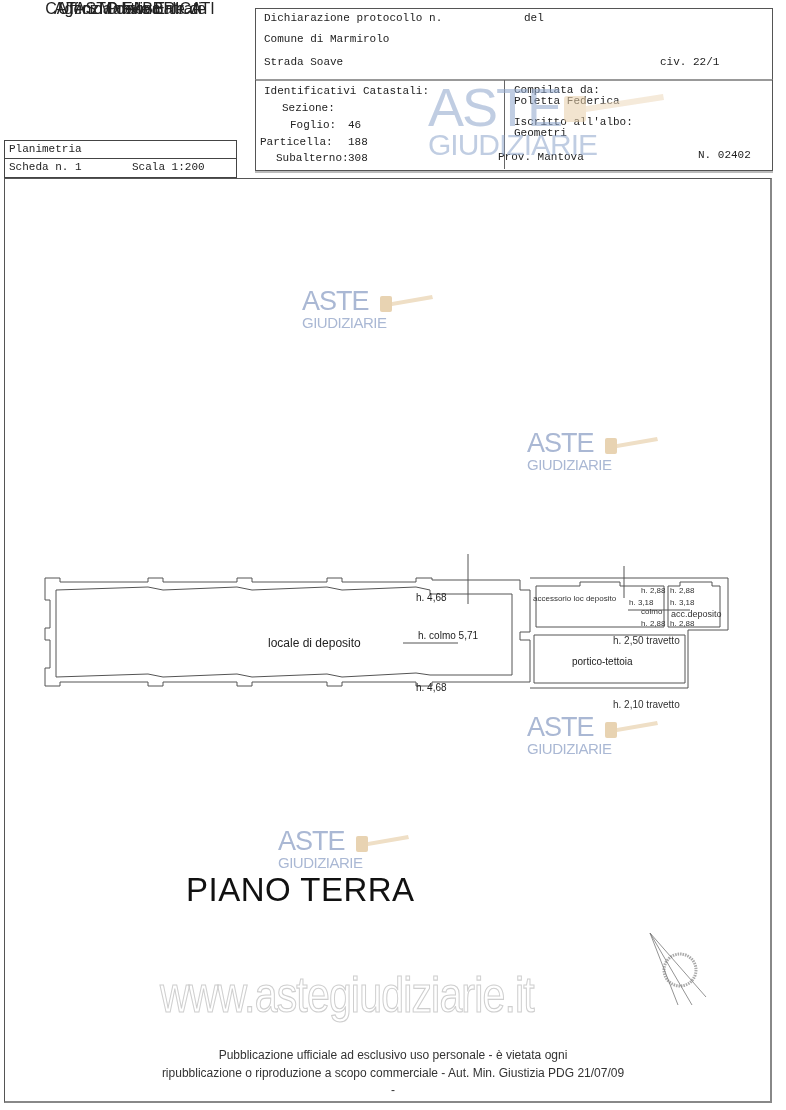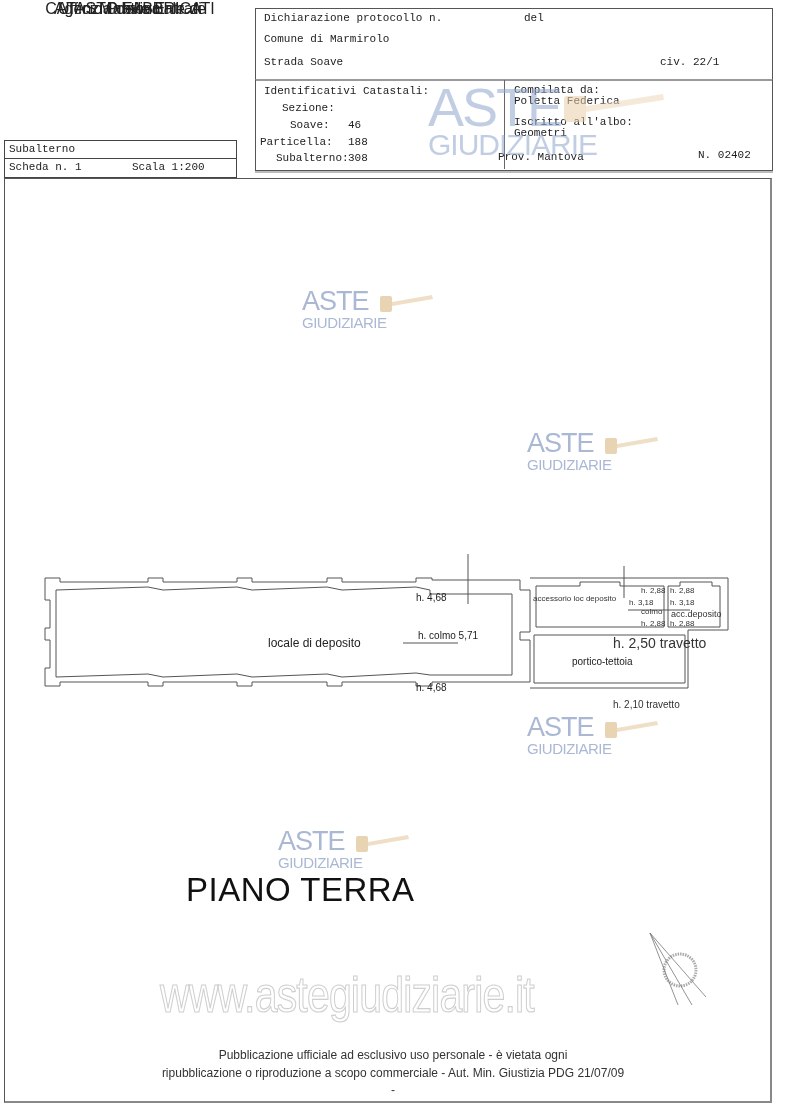--- a/index.html
+++ b/index.html
@@ -57,40 +57,40 @@
 </head>
 <body>
 
 <div class="agency l1 abs">Agenzia delle Entrate</div>
 <div class="agency l2 abs">CATASTO FABBRICATI</div>
 <div class="agency l3 abs">Ufficio Provinciale di</div>
 <div class="agency l4 abs">Mantova</div>
 
 <div class="plan-box mono">
   <div class="row1">
-      <span>Subalterno</span>
+      <span>Planimetria</span>
     </div>
   <div class="row2">
     <span style="left:4px;">Scheda n. 1</span>
     <span style="left:127px;">Scala 1:200</span>
   </div>
 </div>
 
 <div class="decl-box mono">
   <span class="abs" style="left:8px; top:3px;">Dichiarazione protocollo n.</span>
   <span class="abs" style="left:268px; top:3px;">del</span>
   <span class="abs" style="left:8px; top:24px;">Comune di Marmirolo</span>
   <span class="abs" style="left:8px; top:47px;">Strada Soave</span>
   <span class="abs" style="left:404px; top:47px;">civ. 22/1</span>
 </div>
 
 <div class="ident-box mono">
   <span class="abs" style="left:8px; top:5px;">Identificativi Catastali:</span>
   <span class="abs" style="left:26px; top:22px;">Sezione:</span>
-  <span class="abs" style="left:34px; top:39px;">Soave:</span>
+  <span class="abs" style="left:34px; top:39px;">Foglio:</span>
   <span class="abs" style="left:92px; top:39px;">46</span>
   <span class="abs" style="left:4px; top:56px;">Particella:</span>
   <span class="abs" style="left:92px; top:56px;">188</span>
   <span class="abs" style="left:20px; top:72px;">Subalterno:</span>
   <span class="abs" style="left:92px; top:72px;">308</span>
 
   <span class="abs" style="left:258px; top:4px;">Compilata da:</span>
   <span class="abs" style="left:258px; top:15px;">Poletta Federica</span>
   <span class="abs" style="left:258px; top:36px;">Iscritto all'albo:</span>
   <span class="abs" style="left:258px; top:47px;">Geometri</span>
@@ -175,21 +175,21 @@
 <div class="small-label" style="left:629px; top:598px;">h. 3,18</div>
 <div class="small-label" style="left:631px; top:607px;padding-left:10px;">colmo</div>
 <div class="small-label" style="left:641px; top:619px;">h. 2,88</div>
 
 <div class="small-label" style="left:670px; top:586px;">h. 2,88</div>
 <div class="small-label" style="left:670px; top:598px;">h. 3,18</div>
 <div class="small-label" style="left:671px; top:609px; font-size:9px;">acc.deposito</div>
 <div class="small-label" style="left:670px; top:619px;">h. 2,88</div>
 
 <div class="room-label" style="left:572px; top:656px; font-size:10px;">portico-tettoia</div>
-<div class="small-label" style="left:613px; top:635px; font-size:14px;">h. 2,50 travetto</div>
+<div class="small-label" style="left:613px; top:635px; font-size:10px;">h. 2,50 travetto</div>
 <div class="small-label" style="left:613px; top:663px; font-size:10px;margin-top:36px;">h. 2,10 travetto</div>
 
 <div class="floor-title">PIANO TERRA</div>
 
 <svg class="abs" style="left:640px; top:925px;" width="80" height="90">
   <g fill="none" stroke="#777" stroke-width="0.8">
     <circle cx="40" cy="45" r="16" stroke-width="3" stroke="#aaa" stroke-dasharray="1.5 1"></circle>
     <line x1="10" y1="8" x2="38" y2="80"></line>
     <line x1="10" y1="8" x2="52" y2="80"></line>
     <line x1="10" y1="8" x2="66" y2="72"></line>

